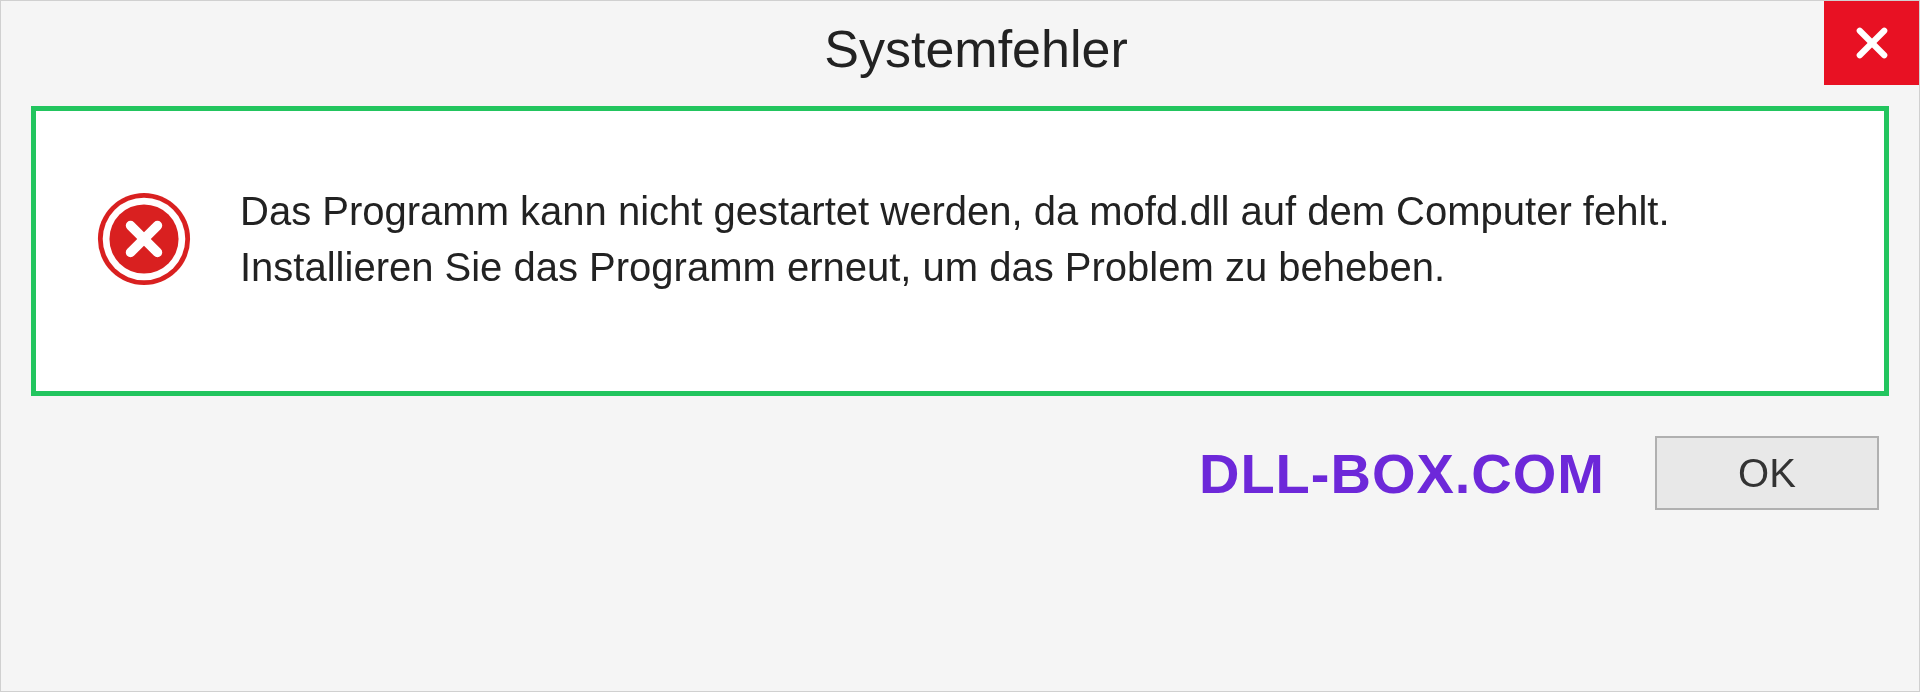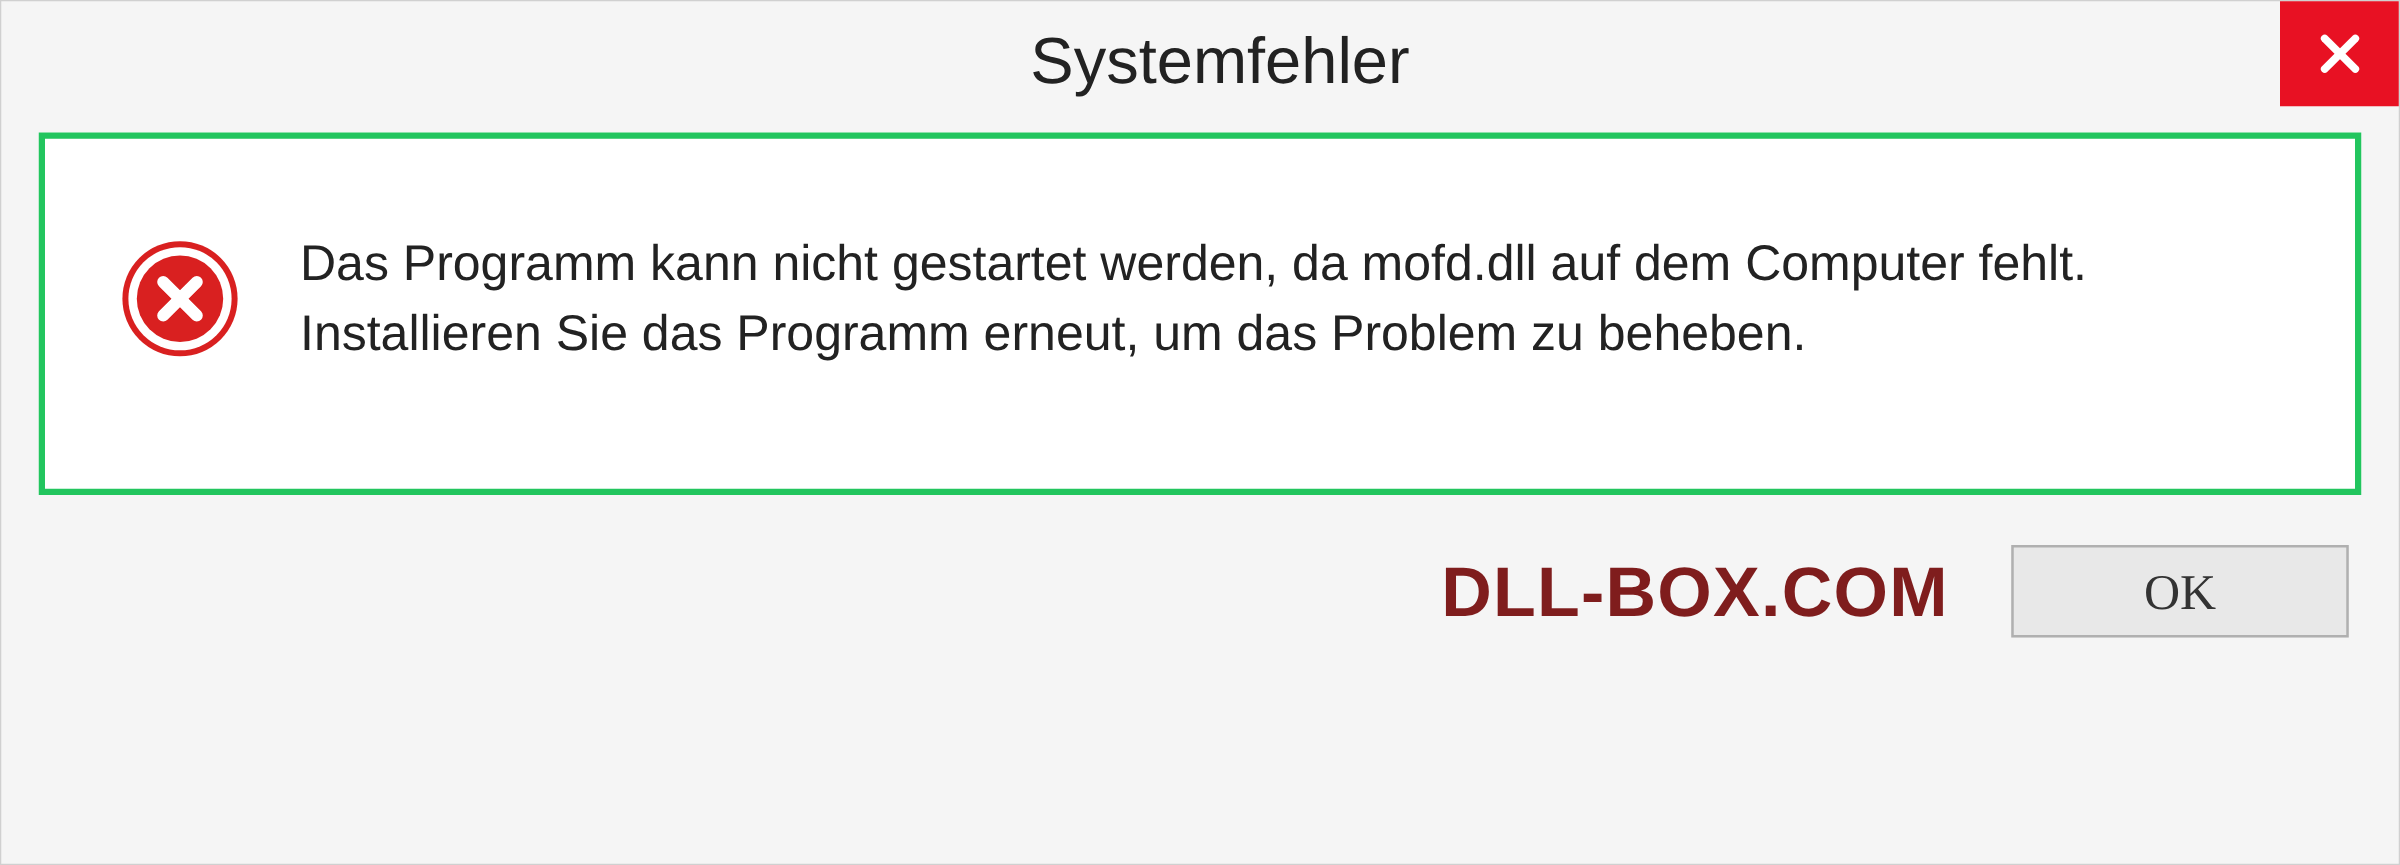--- a/index.html
+++ b/index.html
@@ -75,33 +75,33 @@
     .footer {
       display: flex;
       justify-content: flex-end;
       align-items: center;
       padding: 20px 40px 30px 40px;
       gap: 50px;
     }
     .watermark {
       font-size: 56px;
       font-weight: 800;
-      color: #7f1d1d;
+      color: #6d28d9;
       letter-spacing: 1px;
       font-family: Arial, sans-serif;
     }
     .ok-button {
-      width: 270px;
+      width: 224px;
       height: 74px;
       background: #e8e8e8;
       border: 2px solid #b0b0b0;
       font-size: 40px;
       color: #333;
       cursor: pointer;
-      font-family: Liberation Serif, serif;
+      font-family: Liberation Sans, sans-serif;
     }
   </style>
 </head>
 <body>
 
 <div class="dialog">
   <div class="title-bar">
     <div class="title-text">Systemfehler</div>
     <div class="close-button">
       <svg viewBox="0 0 24 24" fill="none" stroke="#ffffff" stroke-width="3.5" stroke-linecap="round">

